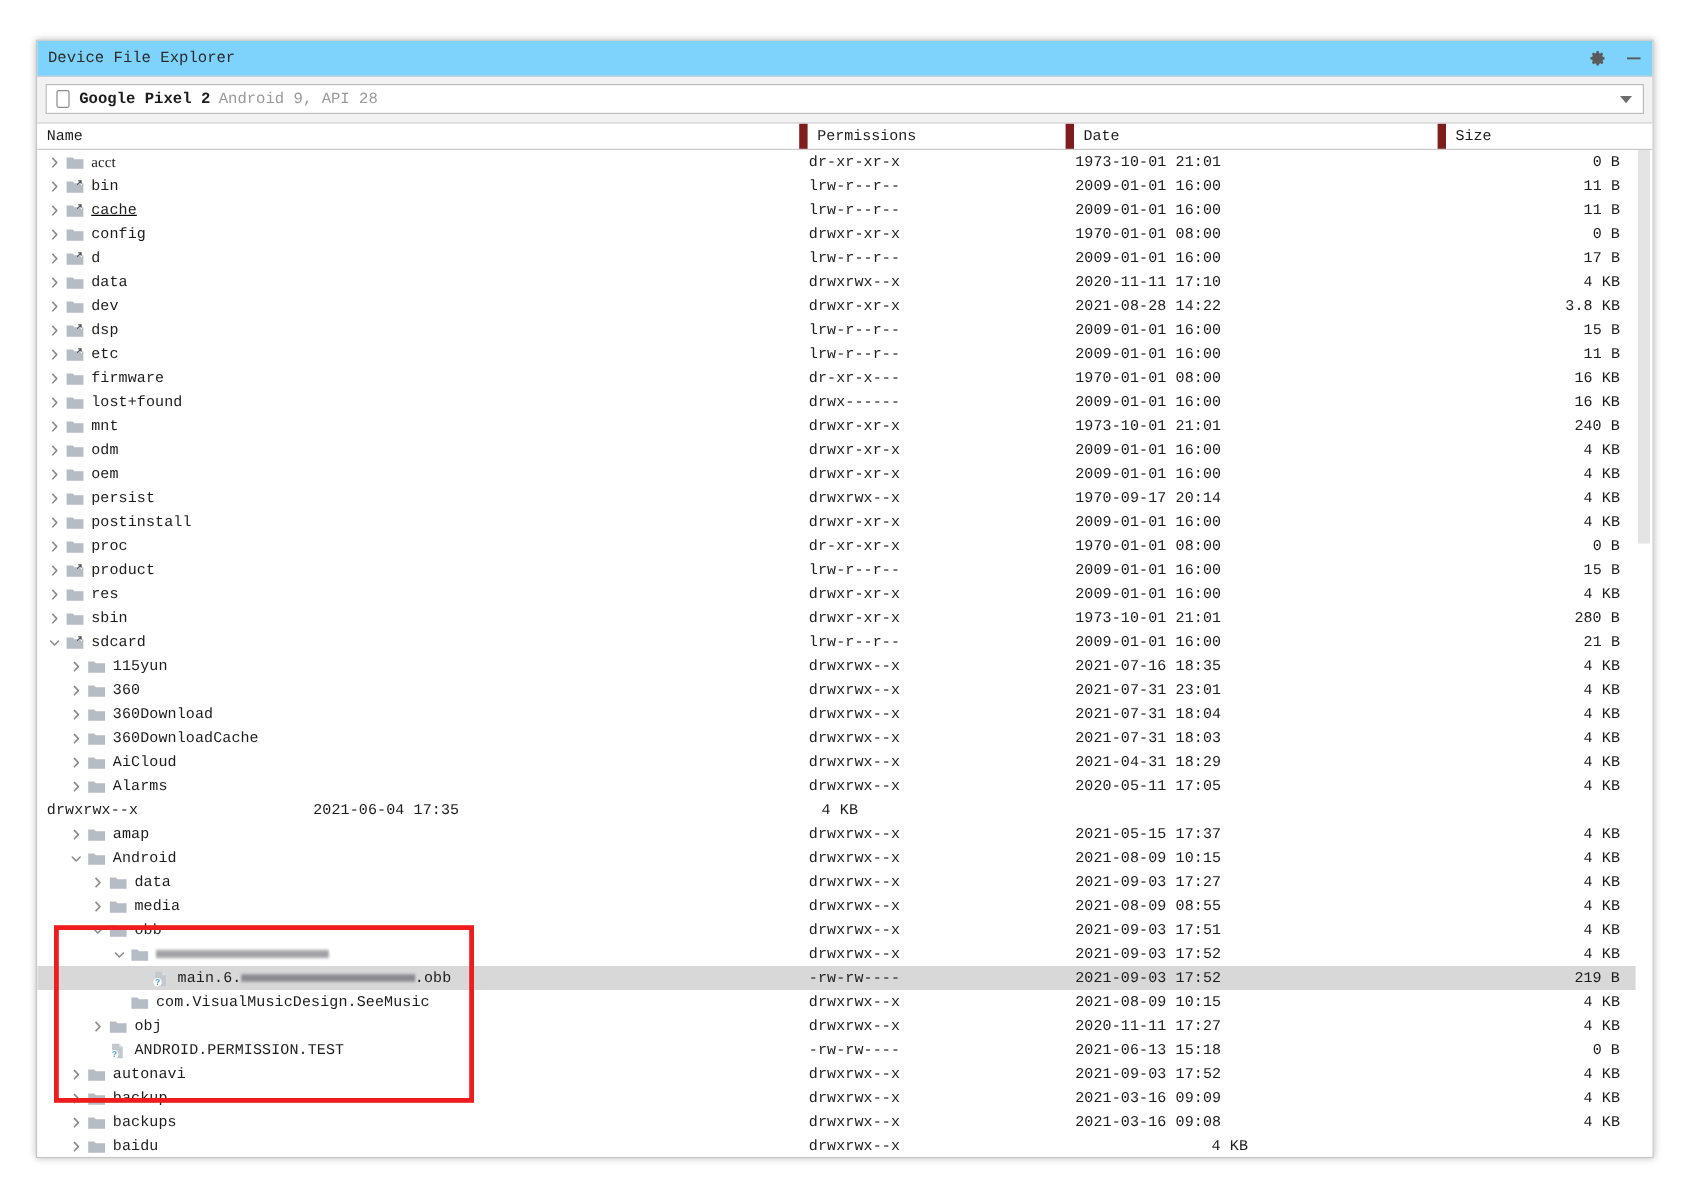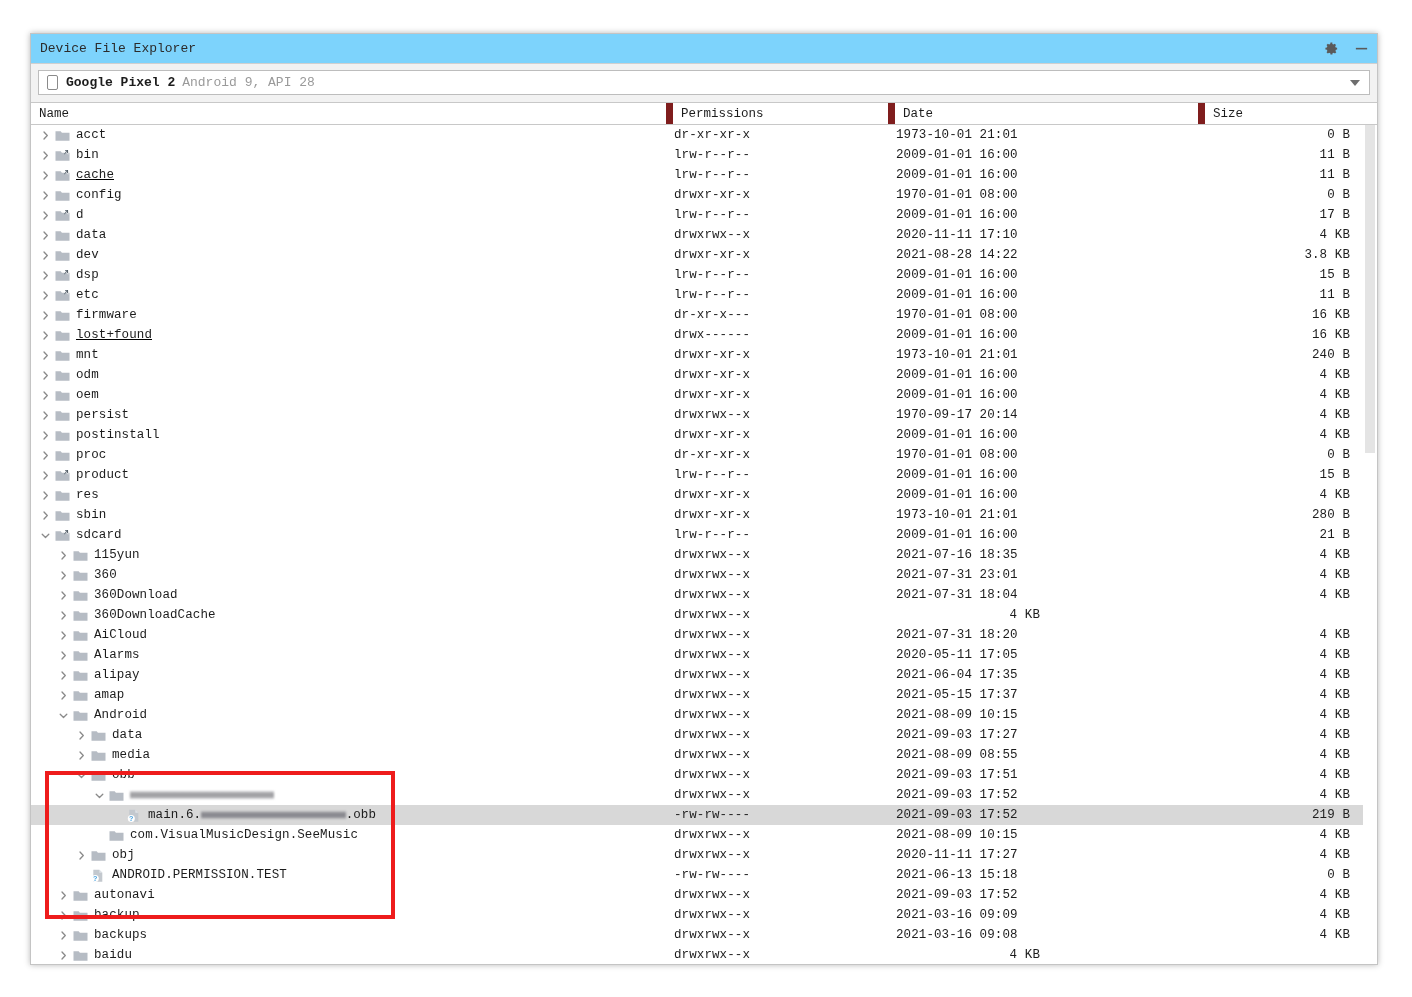--- a/index.html
+++ b/index.html
@@ -268,21 +268,21 @@
       <div class="thead">
         <div class="th col-name">Name</div>
         <div class="th col-perm">Permissions</div>
         <div class="th col-date">Date</div>
         <div class="th col-size">Size</div>
       </div>
 
       <div class="rows" id="rows-container">
           <div class="row">
             <div class="cell c-name">
-              <div class="nm" style="padding-left: 0px;">
+              <div class="nm" style="padding-left: 0px; font-family: Liberation Serif, serif;">
                 <span class="chev">
                   <svg width="13" height="13" viewBox="0 0 13 13">
                     <path d="M5.0 3.0 L8.3 6.5 L5.0 10.0" fill="none" stroke="#8a8a8a" stroke-width="1.3" stroke-linecap="round" stroke-linejoin="round"></path>
                   </svg>
                 </span>
                 <span class="ficon">
                   <svg width="15" height="13" viewBox="0 0 15 13">
                     <path d="M0.5 2.2 h5.2 l1.2 1.5 h7.6 v8.0 h-14 z" fill="#b6bcc4"></path>
                   </svg>
                 </span>
@@ -538,21 +538,21 @@
             </div>
             <div class="cell c-date">
               <span class="mono">1970-01-01 08:00</span>
             </div>
             <div class="cell c-size">
               <span class="mono">16 KB</span>
             </div>
           </div>
           <div class="row">
             <div class="cell c-name">
-              <div class="nm" style="padding-left: 0px; text-decoration: underline;">
+              <div class="nm" style="padding-left: 0px;">
                 <span class="chev">
                   <svg width="13" height="13" viewBox="0 0 13 13">
                     <path d="M5.0 3.0 L8.3 6.5 L5.0 10.0" fill="none" stroke="#8a8a8a" stroke-width="1.3" stroke-linecap="round" stroke-linejoin="round"></path>
                   </svg>
                 </span>
                 <span class="ficon">
                   <svg width="15" height="13" viewBox="0 0 15 13">
                     <path d="M0.5 2.2 h5.2 l1.2 1.5 h7.6 v8.0 h-14 z" fill="#b6bcc4"></path>
                   </svg>
                 </span>
@@ -923,20 +923,23 @@
                   <svg width="15" height="13" viewBox="0 0 15 13">
                     <path d="M0.5 2.2 h5.2 l1.2 1.5 h7.6 v8.0 h-14 z" fill="#b6bcc4"></path>
                   </svg>
                 </span>
                 <span class="nm-label">360DownloadCache</span>
               </div>
             </div>
             <div class="cell c-perm">
               <span class="mono">drwxrwx--x</span>
             </div>
+            <div class="cell c-date">
+              <span class="mono">2021-07-31 18:03</span>
+            </div>
             <div class="cell c-size">
               <span class="mono">4 KB</span>
             </div>
           </div>
           <div class="row">
             <div class="cell c-name">
               <div class="nm" style="padding-left: 18px;">
                 <span class="chev">
                   <svg width="13" height="13" viewBox="0 0 13 13">
                     <path d="M5.0 3.0 L8.3 6.5 L5.0 10.0" fill="none" stroke="#8a8a8a" stroke-width="1.3" stroke-linecap="round" stroke-linejoin="round"></path>
@@ -947,21 +950,21 @@
                     <path d="M0.5 2.2 h5.2 l1.2 1.5 h7.6 v8.0 h-14 z" fill="#b6bcc4"></path>
                   </svg>
                 </span>
                 <span class="nm-label">AiCloud</span>
               </div>
             </div>
             <div class="cell c-perm">
               <span class="mono">drwxrwx--x</span>
             </div>
             <div class="cell c-date">
-              <span class="mono">2021-07-31 18:20</span>
+              <span class="mono">2021-04-31 18:29</span>
             </div>
             <div class="cell c-size">
               <span class="mono">4 KB</span>
             </div>
           </div>
           <div class="row">
             <div class="cell c-name">
               <div class="nm" style="padding-left: 18px;">
                 <span class="chev">
                   <svg width="13" height="13" viewBox="0 0 13 13">
@@ -980,35 +983,20 @@
               <span class="mono">drwxrwx--x</span>
             </div>
             <div class="cell c-date">
               <span class="mono">2020-05-11 17:05</span>
             </div>
             <div class="cell c-size">
               <span class="mono">4 KB</span>
             </div>
           </div>
           <div class="row">
-            <div class="cell c-name">
-              <div class="nm" style="padding-left: 18px;">
-                <span class="chev">
-                  <svg width="13" height="13" viewBox="0 0 13 13">
-                    <path d="M5.0 3.0 L8.3 6.5 L5.0 10.0" fill="none" stroke="#8a8a8a" stroke-width="1.3" stroke-linecap="round" stroke-linejoin="round"></path>
-                  </svg>
-                </span>
-                <span class="ficon">
-                  <svg width="15" height="13" viewBox="0 0 15 13">
-                    <path d="M0.5 2.2 h5.2 l1.2 1.5 h7.6 v8.0 h-14 z" fill="#b6bcc4"></path>
-                  </svg>
-                </span>
-                <span class="nm-label">alipay</span>
-              </div>
-            </div>
             <div class="cell c-perm">
               <span class="mono">drwxrwx--x</span>
             </div>
             <div class="cell c-date">
               <span class="mono">2021-06-04 17:35</span>
             </div>
             <div class="cell c-size">
               <span class="mono">4 KB</span>
             </div>
           </div>

